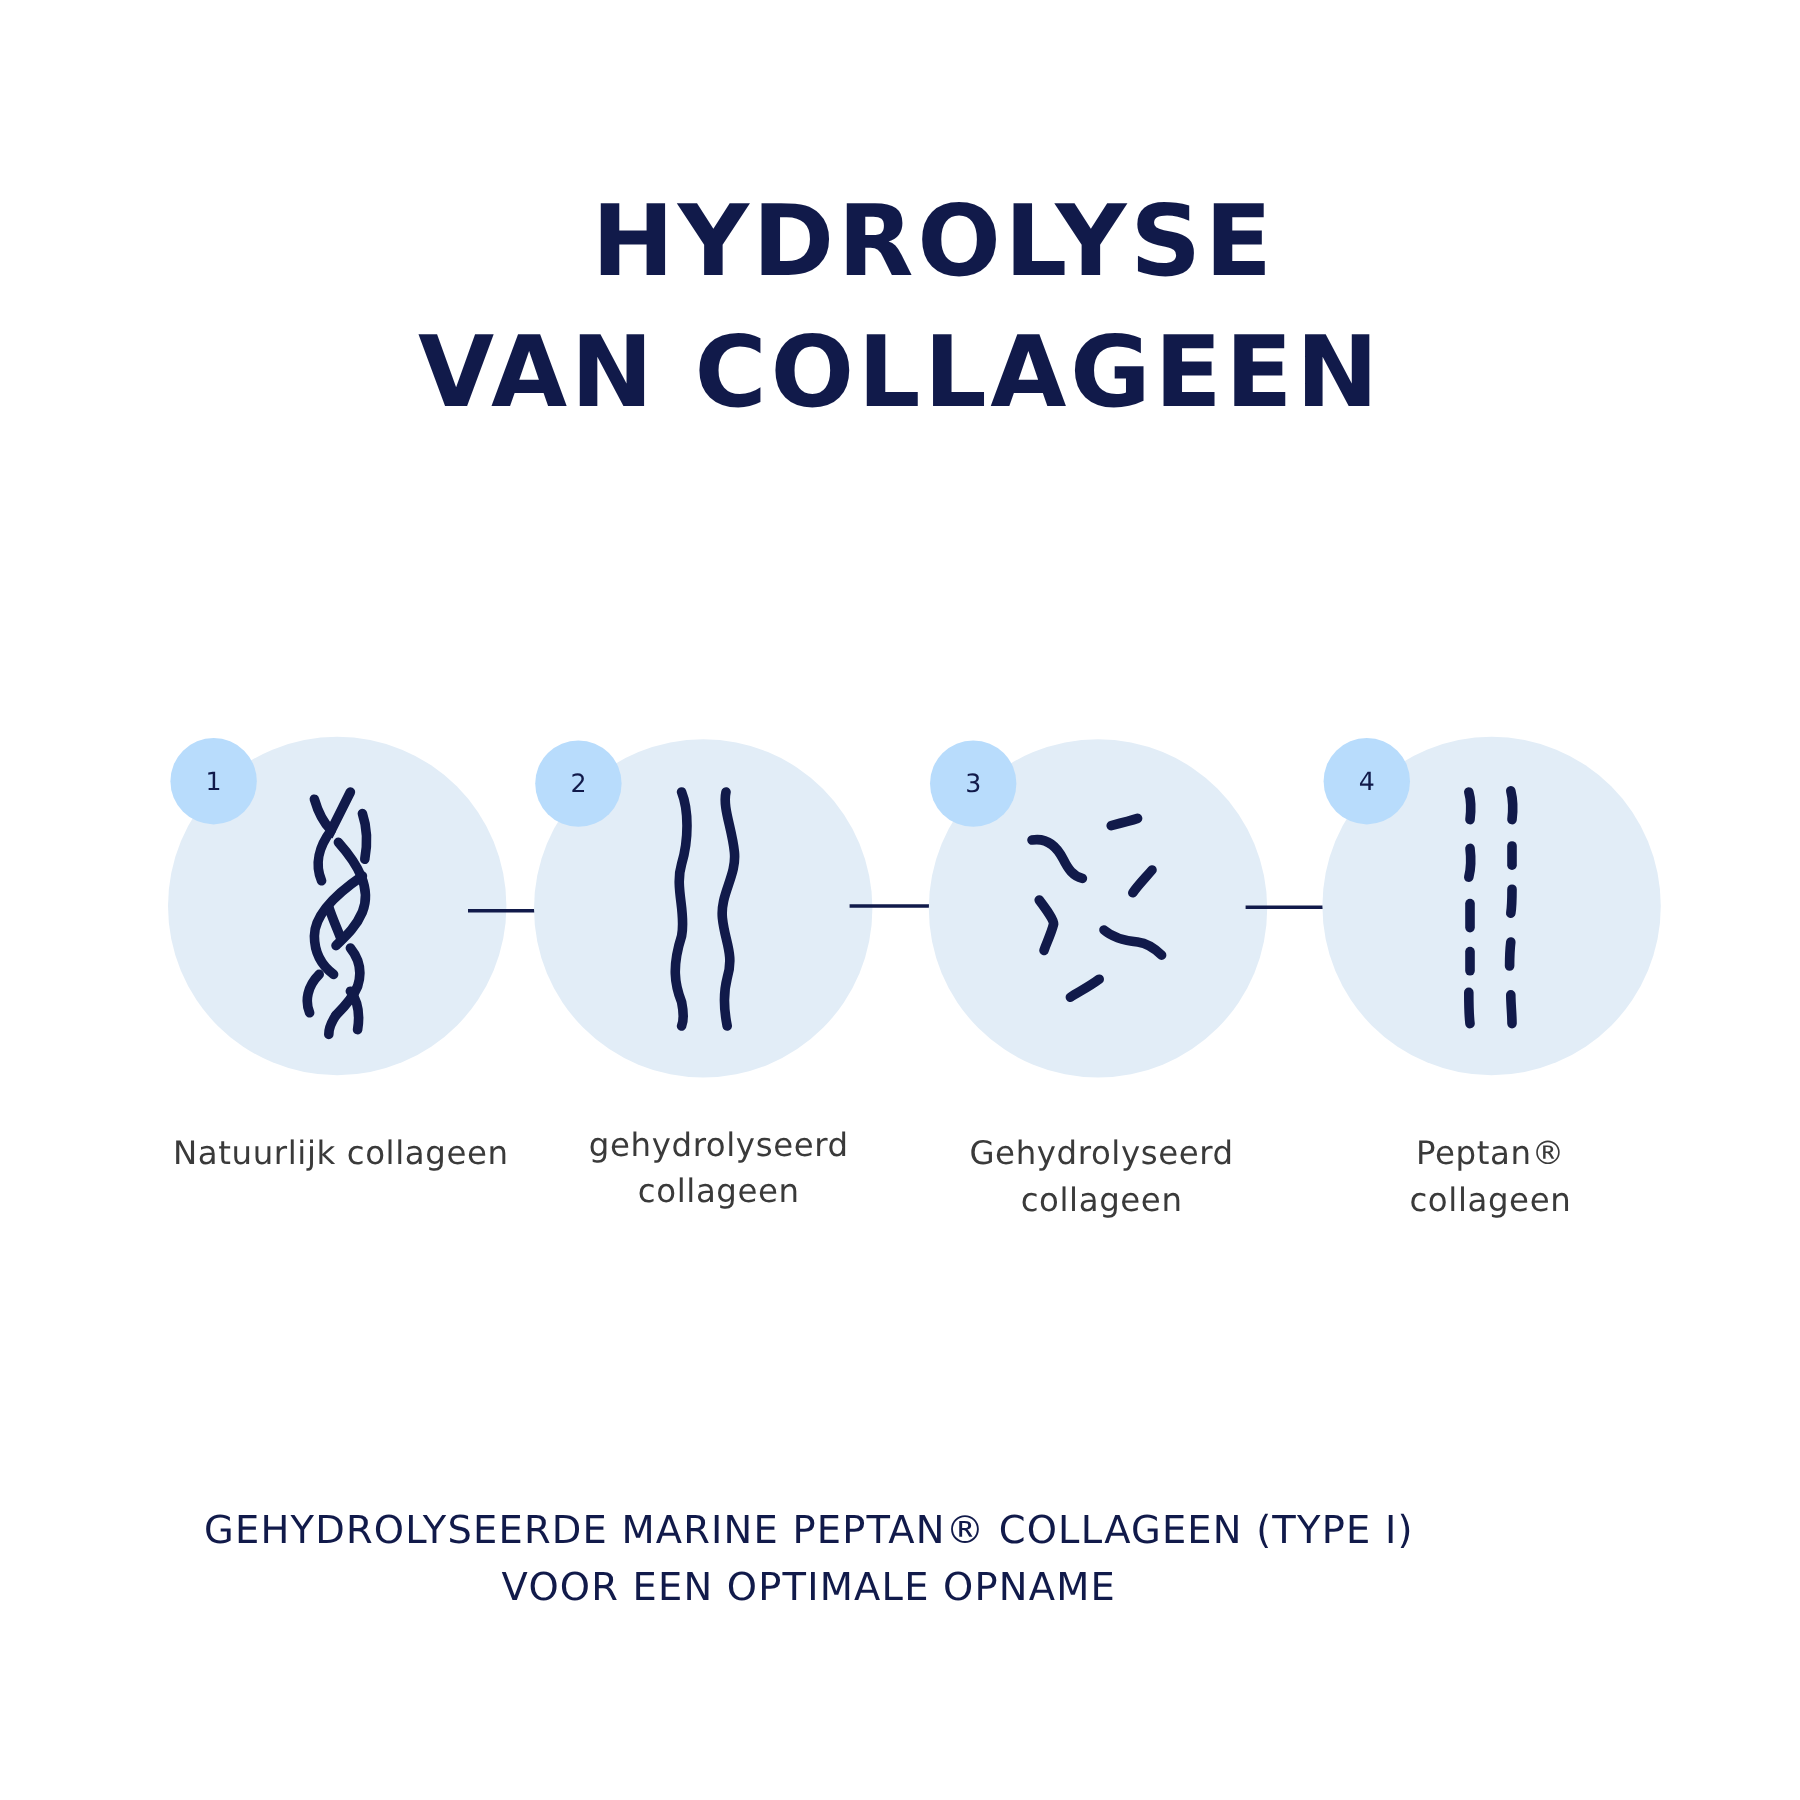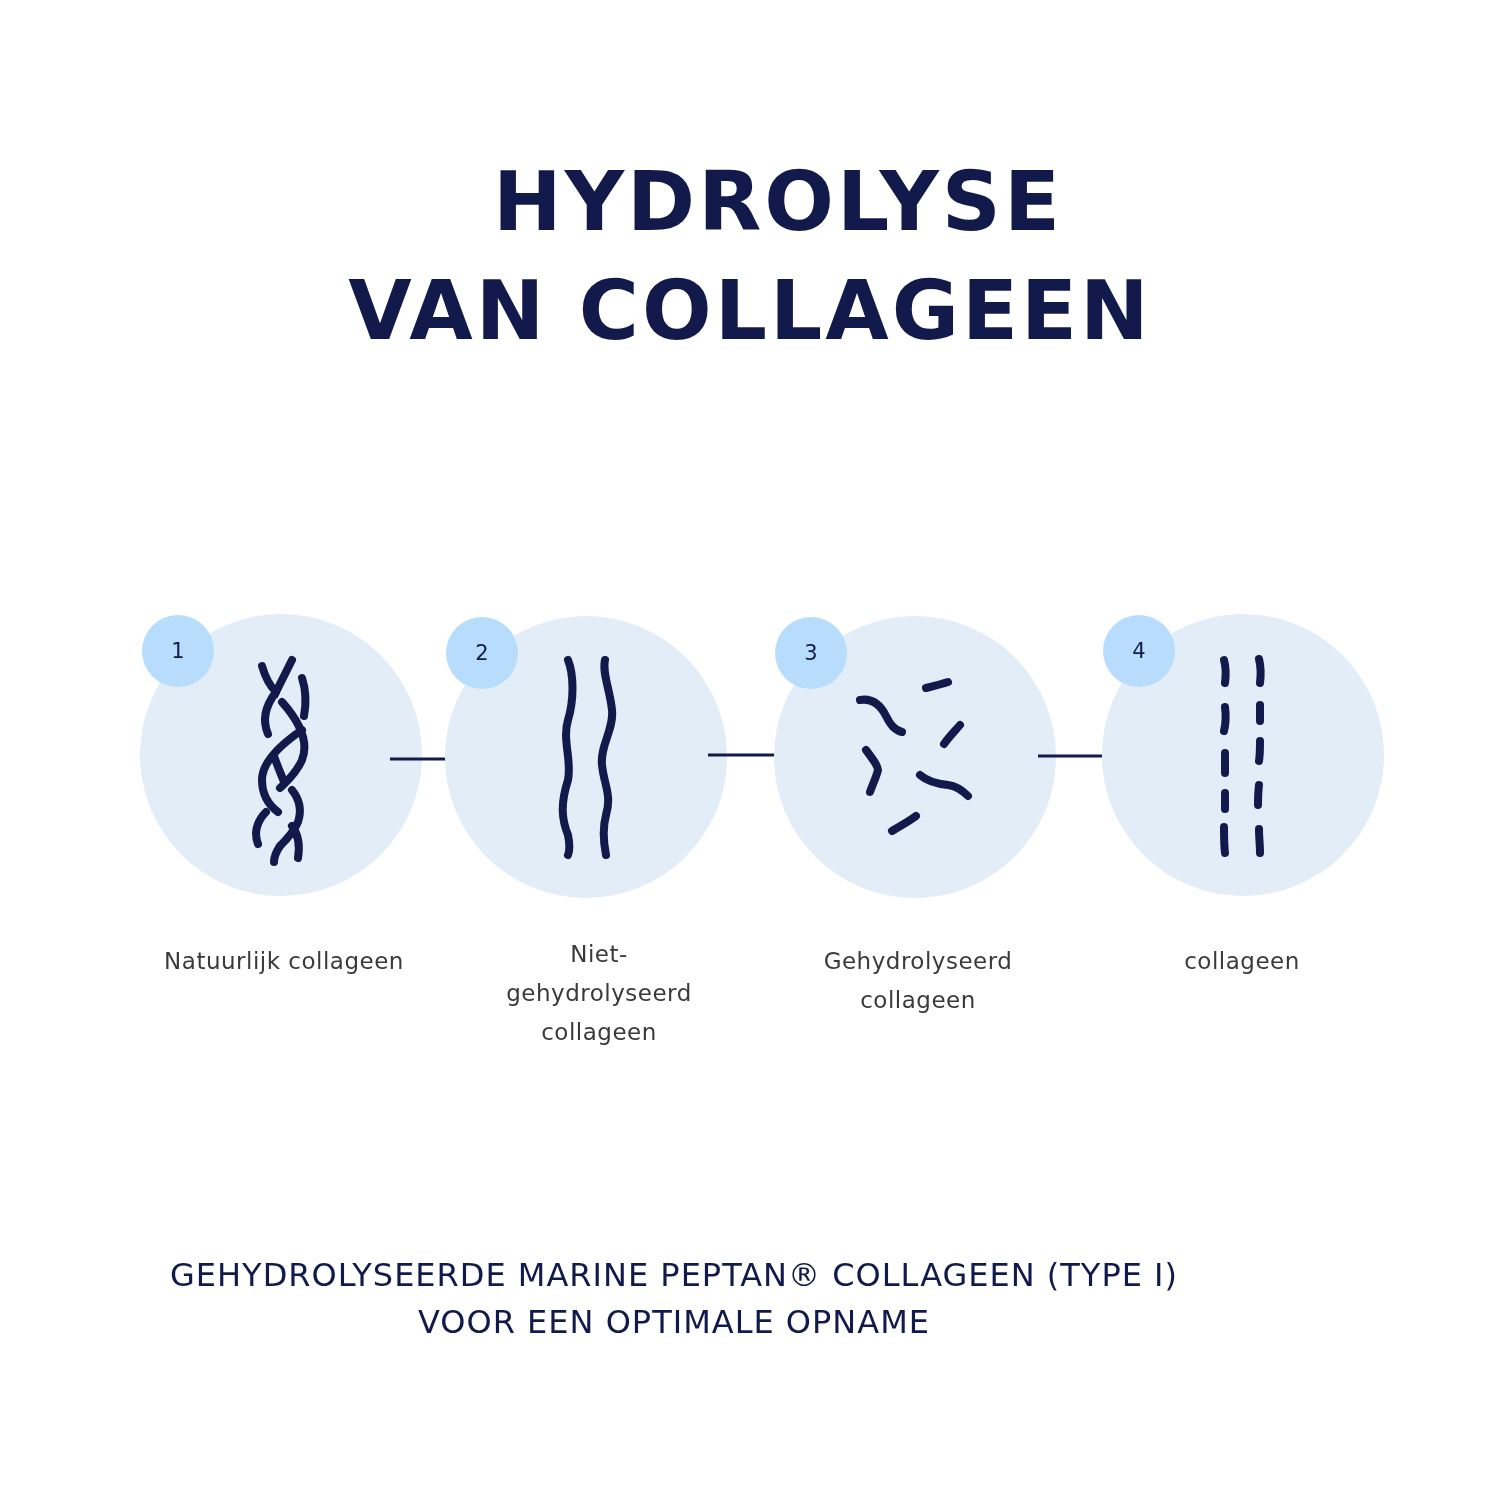--- a/index.html
+++ b/index.html
@@ -4,21 +4,21 @@
   <style>
     html, body { margin: 0; padding: 0; background: #ffffff; }
     body { width: 1500px; height: 1500px; position: relative; overflow: hidden; font-family: "DejaVu Sans", sans-serif; color: #111a4a; }
     .title { position: absolute; left: 0; width: 1500px; text-align: center; font-family: "DejaVu Sans", sans-serif; font-weight: bold; font-size: 82px; letter-spacing: 3px; color: #111a4a; line-height: 100px; }
     .title.l1 { top: 152px; padding-left: 28px; }
     .title.l2 { top: 261px; }
     .circle { position: absolute; width: 282px; height: 282px; border-radius: 50%; background: #e2edf7; }
     .badge { position: absolute; width: 72px; height: 72px; border-radius: 50%; background: #b8dcfc; display: flex; align-items: center; justify-content: center; font-family: "DejaVu Sans", sans-serif; font-size: 21px; color: #111a4a; }
     svg.icon { position: absolute; overflow: visible; }
     .arrow { position: absolute; }
-    .label { position: absolute; text-align: center; font-family: "DejaVu Sans", sans-serif; font-size: 23px; line-height: 39px; color: #3a3a3a; letter-spacing: 0.5px; }
+    .label { position: absolute; text-align: center; font-family: "DejaVu Sans", sans-serif; font-size: 27px; line-height: 39px; color: #3a3a3a; letter-spacing: 0.5px; }
     .footer { position: absolute; left: 0; width: 1348px; text-align: center; font-family: "DejaVu Sans", sans-serif; font-size: 32px; color: #111a4a; letter-spacing: 1px; line-height: 46px; }
   </style>
 </head>
 <body>
 
 <div class="title l1">HYDROLYSE</div>
 <div class="title l2">VAN COLLAGEEN</div>
 
 <div class="circle" style="left:140px; top:614px;"></div>
 <div class="badge" style="left:142px; top:615px;">
@@ -54,21 +54,20 @@
   <g fill="none" stroke="#111a4a" stroke-width="8" stroke-linecap="round">
     <path d="M28 15 C34 30, 34 55, 28 75 C22 95, 32 115, 28 135 C20 160, 22 175, 28 190 C30 200, 30 205, 28 210"></path>
     <path d="M65 15 C62 28, 70 45, 72 65 C74 85, 60 100, 62 120 C64 140, 72 150, 66 170 C62 185, 64 200, 66 210"></path>
   </g>
 </svg>
 <svg class="arrow" style="left:706px; top:746px;" width="106" height="18" viewBox="0 0 106 18">
   <line x1="2" y1="9" x2="100" y2="9" stroke="#111a4a" stroke-width="3"></line>
   <polyline points="92,3 100,9 92,15" fill="none" stroke="#111a4a" stroke-width="3" stroke-linecap="round" stroke-linejoin="round"></polyline>
 </svg>
 <div class="label" style="left:450px; top:935px; width:298px;">
-  <div>Niet-</div>
   <div>gehydrolyseerd</div>
   <div>collageen</div>
 </div>
 
 <div class="circle" style="left:774px; top:616px;"></div>
 <div class="badge" style="left:775px; top:617px;">
   <span>3</span>
 </div>
 <svg class="icon" style="left:850px; top:670px;" width="130" height="170" viewBox="0 0 130 170">
   <g fill="none" stroke="#111a4a" stroke-width="8" stroke-linecap="round">
@@ -101,17 +100,18 @@
     <path d="M25 148 C25 154, 25 160, 25 164"></path>
     <path d="M24 182 C24 192, 24 200, 25 208"></path>
     <path d="M59 14 C61 22, 61 30, 60 38"></path>
     <path d="M60 60 C60 66, 60 72, 60 76"></path>
     <path d="M60 96 C60 104, 60 110, 59 116"></path>
     <path d="M59 140 C58 148, 58 156, 58 160"></path>
     <path d="M59 184 C59 192, 60 200, 60 208"></path>
   </g>
 </svg>
 <div class="label" style="left:1100px; top:942px; width:284px;">
+  <div>Peptan®</div>
   <div>collageen</div>
 </div>
 
 <div class="footer" style="top:1252px;">GEHYDROLYSEERDE MARINE PEPTAN® COLLAGEEN (TYPE I)</div>
 <div class="footer" style="top:1299px;text-align:center;">VOOR EEN OPTIMALE OPNAME</div>
 
 </body></html>

